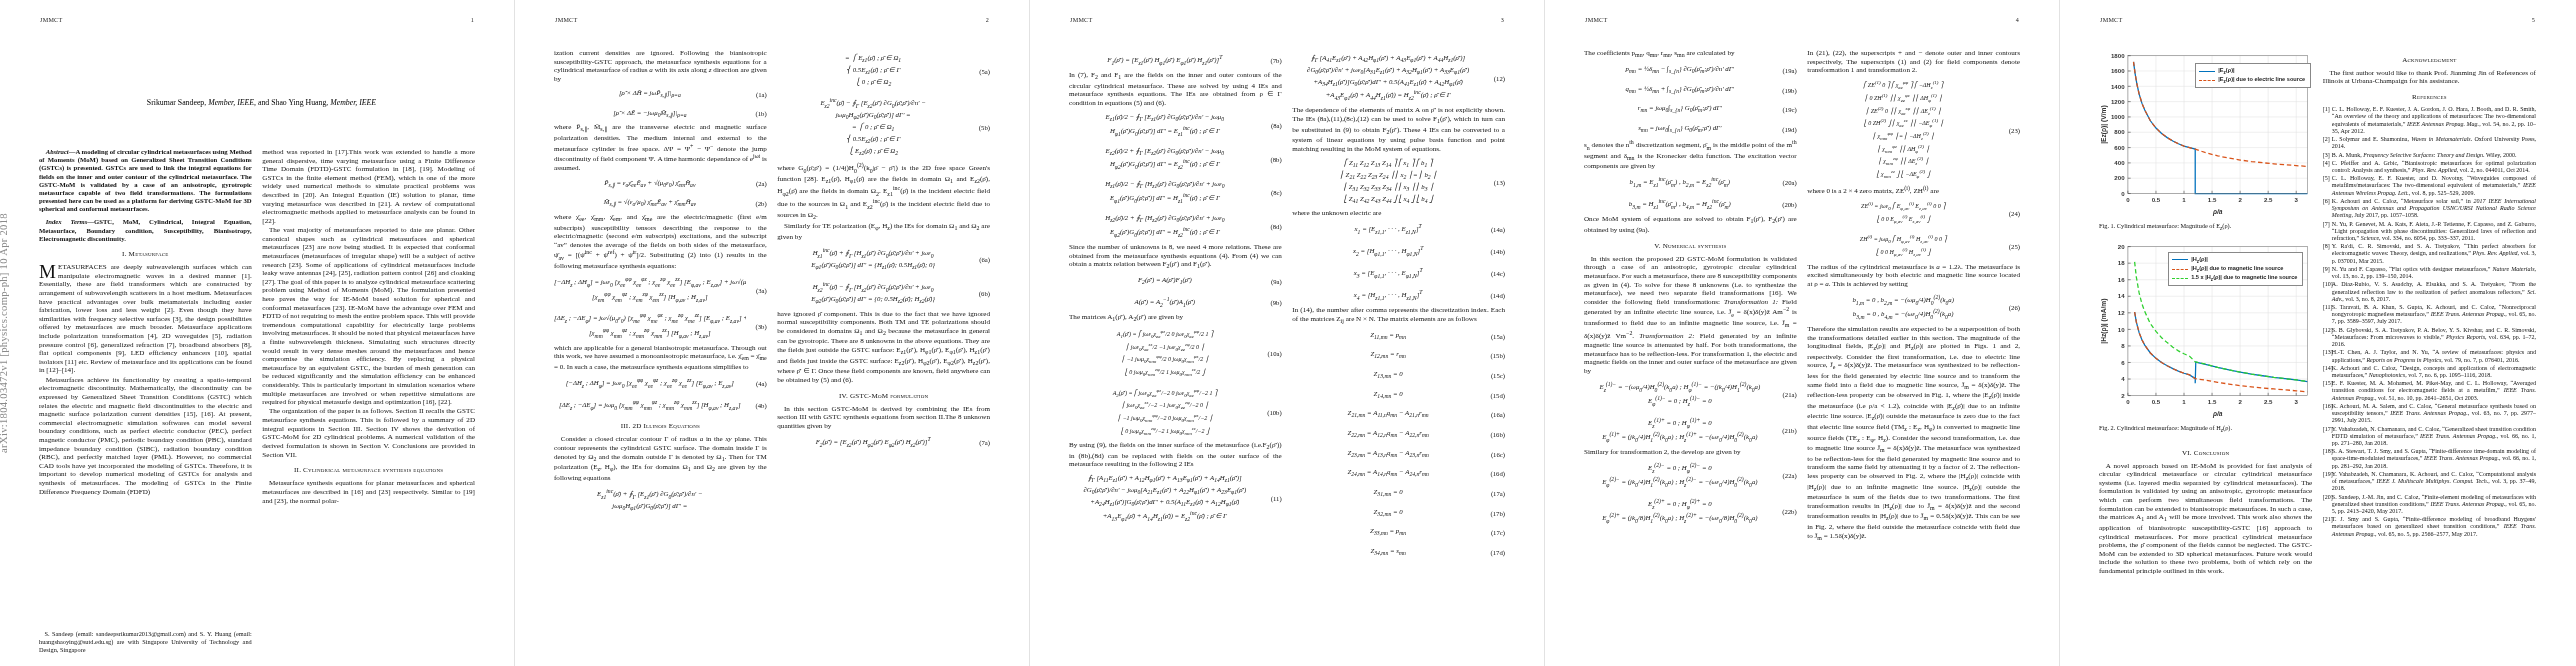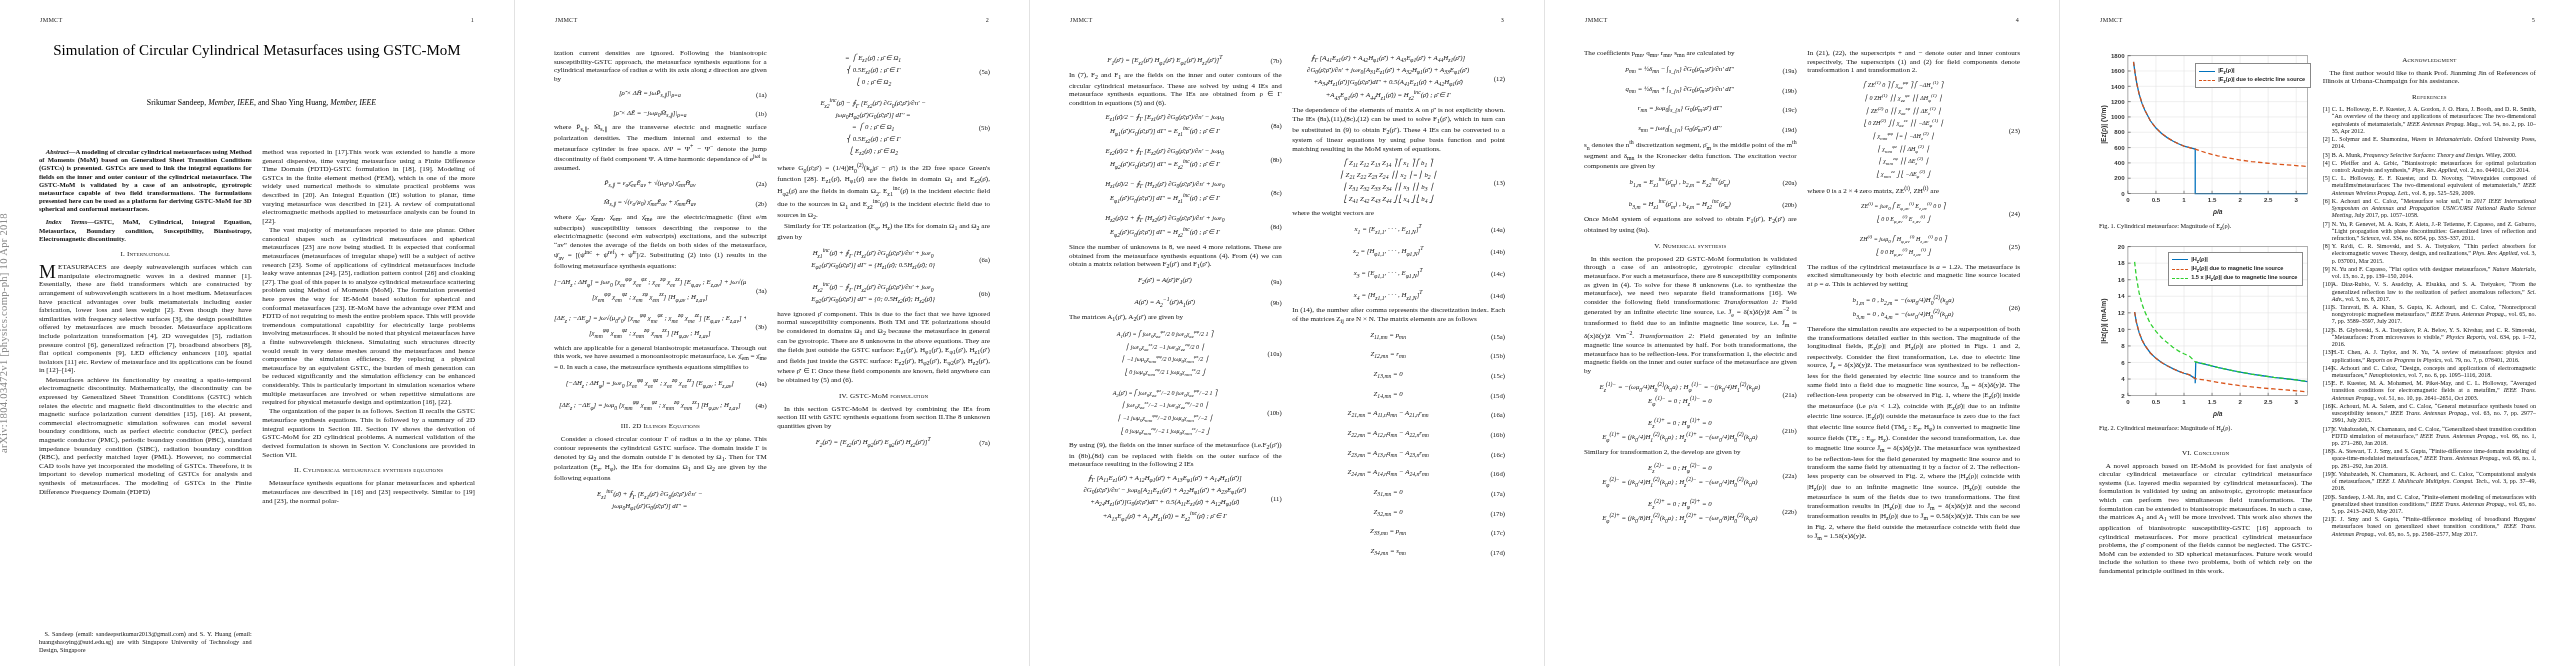--- a/index.html
+++ b/index.html
@@ -47,27 +47,26 @@
 </head>
 <body>
 
 <div id="sheet">
   <div class="page" id="page1">
     <div class="phead">
       <span>JMMCT</span>
       <span>1</span>
     </div>
     <div class="arxiv">arXiv:1804.03472v1  [physics.comp-ph]  10 Apr 2018</div>
-    <div class="title">Simulation of Circular Cylindrical Metasurfaces using GSTC-MoM</div>
     <div class="authors">Srikumar Sandeep, <i>Member, IEEE,</i> and Shao Ying Huang, <i>Member, IEEE</i></div>
     <div class="cols p1">
       <div class="col" id="c1L">
           <div class="para abstract"><i>Abstract</i>—A modeling of circular cylindrical metasurfaces using Method of Moments (MoM) based on Generalized Sheet Transition Conditions (GSTCs) is presented. GSTCs are used to link the integral equations for fields on the inner and outer contour of the cylindrical metasurface. The GSTC-MoM is validated by a case of an anisotropic, gyrotropic metasurface capable of two field transformations. The formulations presented here can be used as a platform for deriving GSTC-MoM for 3D spherical and conformal metasurfaces.</div>
           <div class="para index"><i>Index Terms</i>—GSTC, MoM, Cylindrical, Integral Equation, Metasurface, Boundary condition, Susceptibility, Bianisotropy, Electromagnetic discontinuity.</div>
-          <div class="sec">I. International</div>
+          <div class="sec">I. Metasurface</div>
           <div class="para noind"><span class="drop">M</span>ETASURFACES are deeply subwavelength surfaces which can manipulate electromagnetic waves in a desired manner [1]. Essentially, these are field transformers which are constructed by arrangement of subwavelength scatterers in a host medium. Metasurfaces have practical advantages over bulk metamaterials including easier fabrication, lower loss and less weight [2]. Even though they have similarities with frequency selective surfaces [3], the design possibilities offered by metasurfaces are much broader. Metasurface applications include polarization transformation [4], 2D waveguides [5], radiation pressure control [6], generalized refraction [7], broadband absorbers [8], flat optical components [9], LED efficiency enhancers [10], spatial isolators [11] etc. Review of metasurface and its applications can be found in [12]–[14].</div>
           <div class="para">Metasurfaces achieve its functionality by creating a spatio-temporal electromagnetic discontinuity. Mathematically, the discontinuity can be expressed by Generalized Sheet Transition Conditions (GSTC) which relates the electric and magnetic field discontinuities to the electric and magnetic surface polarization current densities [15], [16]. At present, commercial electromagnetic simulation softwares can model several boundary conditions, such as perfect electric conductor (PEC), perfect magnetic conductor (PMC), periodic boundary condition (PBC), standard impedance boundary condition (SIBC), radiation boundary condition (RBC), and perfectly matched layer (PML). However, no commercial CAD tools have yet incorporated the modeling of GSTCs. Therefore, it is important to develop numerical modeling of GSTCs for analysis and synthesis of metasurfaces. The modeling of GSTCs in the Finite Difference Frequency Domain (FDFD)</div>
           <div class="spacer"></div>
           <div class="para footnote">S. Sandeep (email: sandeepsrikumar2013@gmail.com) and S. Y. Huang (email: huangshaoying@sutd.edu.sg) are with Singapore University of Technology and Design, Singapore</div>
         </div>
       <div class="col" id="c1R">
           <div class="para noind">method was reported in [17].This work was extended to handle a more general dispersive, time varying metasurface using a Finite Difference Time Domain (FDTD)-GSTC formulation in [18], [19]. Modeling of GSTCs in the finite element method (FEM), which is one of the more widely used numerical methods to simulate practical problems was described in [20]. An Integral Equation (IE) solution to planar, time varying metasurface was described in [21]. A review of computational electromagnetic methods applied to metasurface analysis can be found in [22].</div>
           <div class="para">The vast majority of metasurfaces reported to date are planar. Other canonical shapes such as cylindrical metasurfaces and spherical metasurfaces [23] are now being studied. It is expected that conformal metasurfaces (metasurfaces of irregular shape) will be a subject of active research [23]. Some of applications of cylindrical metasurfaces include leaky wave antennas [24], [25], radiation pattern control [26] and cloaking [27]. The goal of this paper is to analyze cylindrical metasurface scattering problem using Method of Moments (MoM). The formulation presented here paves the way for IE-MoM based solution for spherical and conformal metasurfaces [23]. IE-MoM have the advantage over FEM and FDTD of not requiring to mesh the entire problem space. This will provide tremendous computational capability for electrically large problems involving metasurfaces. It should be noted that physical metasurfaces have a finite subwavelength thickness. Simulating such structures directly would result in very dense meshes around the metasurfaces and hence compromise the simulation efficiency. By replacing a physical metasurface by an equivalent GSTC, the burden of mesh generation can be reduced significantly and the simulation efficiency can be enhanced considerably. This is particularly important in simulation scenarios where multiple metasurfaces are involved or when repetitive simulations are required for physical metasurfe design and optimization [16], [22].</div>
           <div class="para">The organization of the paper is as follows. Section II recalls the GSTC metasurface synthesis equations. This is followed by a summary of 2D integral equations in Section III. Section IV shows the derivation of GSTC-MoM for 2D cylindrical problems. A numerical validation of the derived formulation is shown in Section V. Conclusions are provided in Section VII.</div>
           <div class="sec">II. Cylindrical metasurface synthesis equations</div>
@@ -238,21 +237,21 @@
             <span class="eqnum">(12)</span>
           </div>
           <div class="para noind">The dependence of the elements of matrix A on ρ̄′ is not explicitly shown. The IEs (8a),(11),(8c),(12) can be used to solve F<sub>1</sub>(ρ̄′), which in turn can be substituted in (9) to obtain F<sub>2</sub>(ρ̄′). These 4 IEs can be converted to a system of linear equations by using pulse basis function and point matching resulting in the MoM system of equations.</div>
           <div class="eqblock">
             <div class="eqrow">⎡ Z<sub>11</sub>  Z<sub>12</sub>  Z<sub>13</sub>  Z<sub>14</sub> ⎤ ⎡ x<sub>1</sub> ⎤      ⎡ b<sub>1</sub> ⎤</div>
             <div class="eqrow">⎢ Z<sub>21</sub>  Z<sub>22</sub>  Z<sub>23</sub>  Z<sub>24</sub> ⎥ ⎢ x<sub>2</sub> ⎥  =  ⎢ b<sub>2</sub> ⎥</div>
             <div class="eqrow">⎢ Z<sub>31</sub>  Z<sub>32</sub>  Z<sub>33</sub>  Z<sub>34</sub> ⎥ ⎢ x<sub>3</sub> ⎥      ⎢ b<sub>3</sub> ⎥</div>
             <div class="eqrow">⎣ Z<sub>41</sub>  Z<sub>42</sub>  Z<sub>43</sub>  Z<sub>44</sub> ⎦ ⎣ x<sub>4</sub> ⎦      ⎣ b<sub>4</sub> ⎦</div>
             <span class="eqnum">(13)</span>
           </div>
-          <div class="para noind">where the weight vectors are</div>
+          <div class="para noind">where the unknown electric are</div>
           <div class="eqblock">
             <div class="eqrow">x<sub>1</sub> = [E<sub>z1,1</sub>, · · · , E<sub>z1,N</sub>]<sup>T</sup></div>
             <span class="eqnum">(14a)</span>
           </div>
           <div class="eqblock">
             <div class="eqrow">x<sub>2</sub> = [H<sub>φ1,1</sub>, · · · , H<sub>φ1,N</sub>]<sup>T</sup></div>
             <span class="eqnum">(14b)</span>
           </div>
           <div class="eqblock">
             <div class="eqrow">x<sub>3</sub> = [E<sub>φ1,1</sub>, · · · , E<sub>φ1,N</sub>]<sup>T</sup></div>

